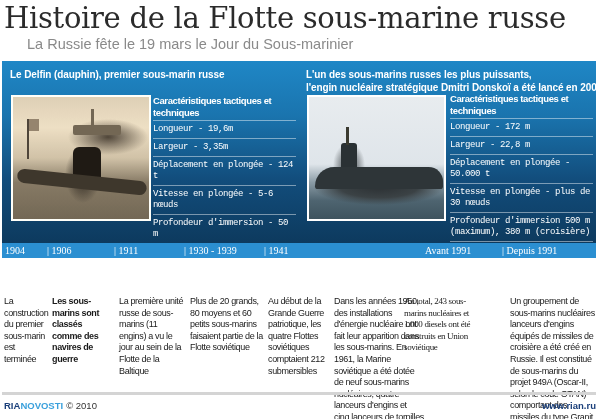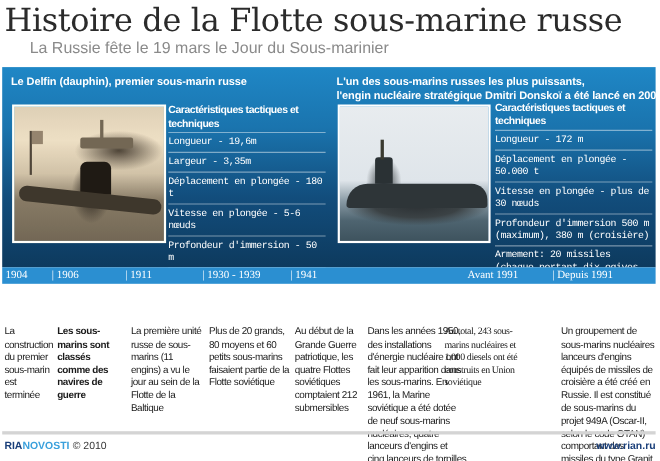--- a/index.html
+++ b/index.html
@@ -113,40 +113,41 @@
       <div class="ph-shape" style="left:78px;top:12px;width:3px;height:18px;background:#6a6050;"></div>
       <div class="ph-shape" style="left:14px;top:22px;width:2px;height:40px;background:#4a4036;"></div>
       <div class="ph-shape" style="left:16px;top:22px;width:10px;height:12px;background:#8a7a6a;"></div>
       <div class="ph-shape" style="left:60px;top:50px;width:28px;height:30px;background:#1e1812;border-radius:6px 6px 0 0;"></div>
       <div class="ph-shape" style="left:4px;top:78px;width:130px;height:14px;background:#3a332a;border-radius:8px;transform:rotate(6deg);"></div>
     </div>
     <div class="specs specs-left">
       <div class="specs-title">Caractéristiques tactiques et techniques</div>
       <div class="spec-row">Longueur - 19,6m</div>
       <div class="spec-row">Largeur - 3,35m</div>
-      <div class="spec-row">Déplacement en plongée - 180 t</div>
+      <div class="spec-row">Déplacement en plongée - 124 t</div>
       <div class="spec-row">Vitesse en plongée - 5-6 nœuds</div>
       <div class="spec-row">Profondeur d'immersion - 50 m</div>
       <div class="spec-row last">Armement: 2 tubes lance torpilles, 2 torpilles d'un calibre de 380 mm</div>
     </div>
   </div>
 
   <div class="panel-section sec-right">
     <div class="sec-heading">
       <span class="line">L'un des sous-marins russes les plus puissants,</span>
       <span class="line">l'engin nucléaire stratégique Dmitri Donskoï a été lancé en 2002</span>
     </div>
     <div class="photo photo-right" title="Photo du sous-marin Dmitri Donskoï">
       <div class="ph-shape" style="left:32px;top:46px;width:16px;height:24px;background:#2a3134;border-radius:3px 3px 0 0;"></div>
       <div class="ph-shape" style="left:37px;top:30px;width:3px;height:18px;background:#3a3a30;"></div>
       <div class="ph-shape" style="left:6px;top:70px;width:128px;height:22px;background:#2e3538;border-radius:40px 30px 6px 6px;"></div>
     </div>
     <div class="specs specs-right">
       <div class="specs-title">Caractéristiques tactiques et techniques</div>
       <div class="spec-row">Longueur - 172 m</div>
+      <div class="spec-row">Largeur - 22,8 m</div>
       <div class="spec-row">Déplacement en plongée - 50.000 t</div>
       <div class="spec-row">Vitesse en plongée - plus de 30 nœuds</div>
       <div class="spec-row">Profondeur d'immersion 500 m (maximum), 380 m (croisière)</div>
       <div class="spec-row last">Armement: 20 missiles (chaque portant dix ogives nucléaires), 2 lance-torpilles. 36 torpilles en réserve</div>
     </div>
   </div>
 </div>
 
 <div class="timeline-bar">
   <span class="tl-header" style="left:3px;">1904</span>

